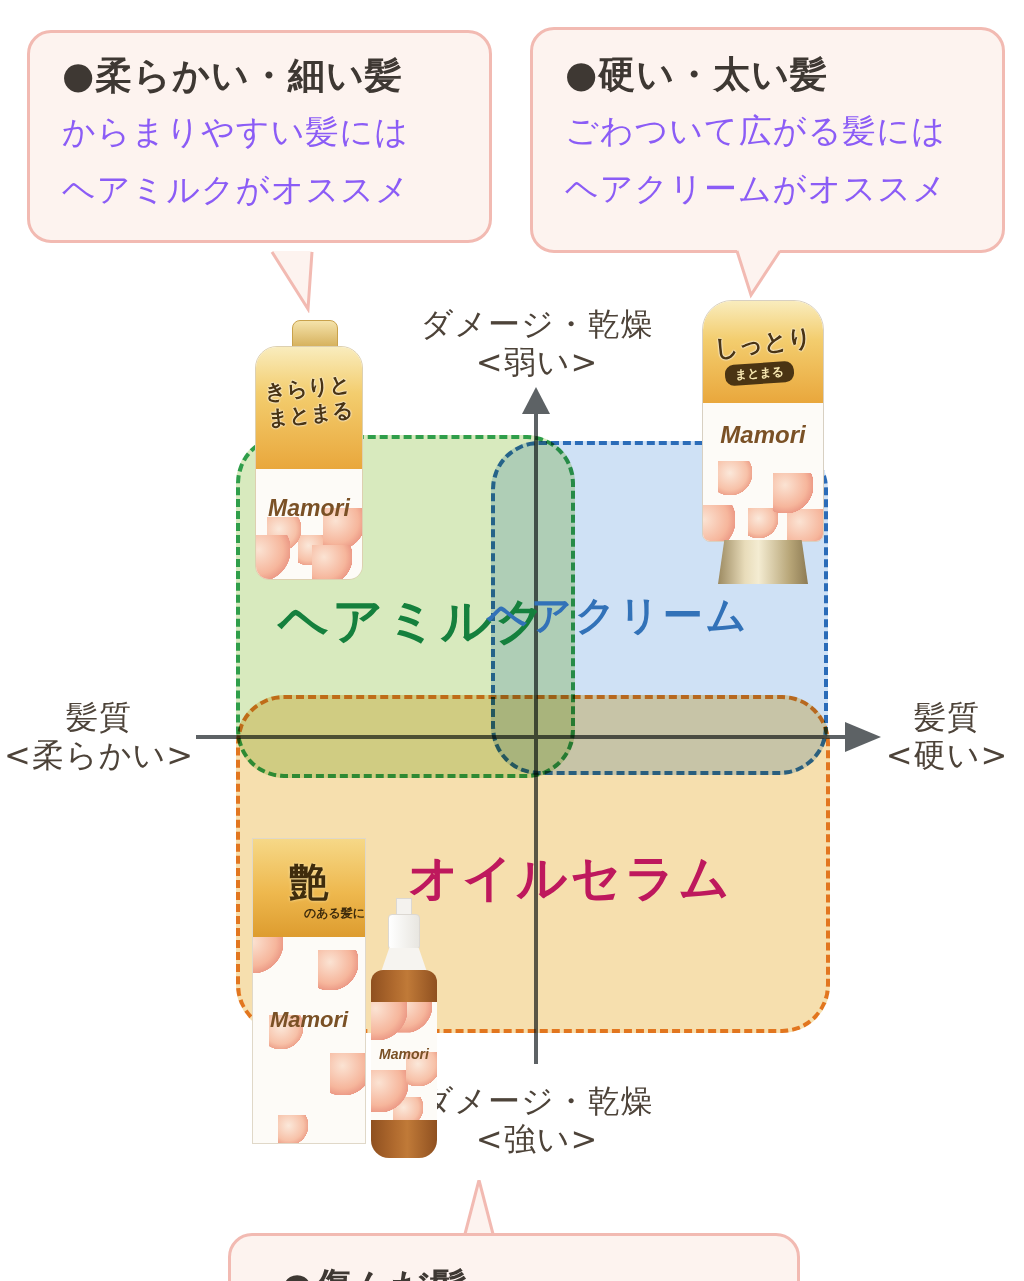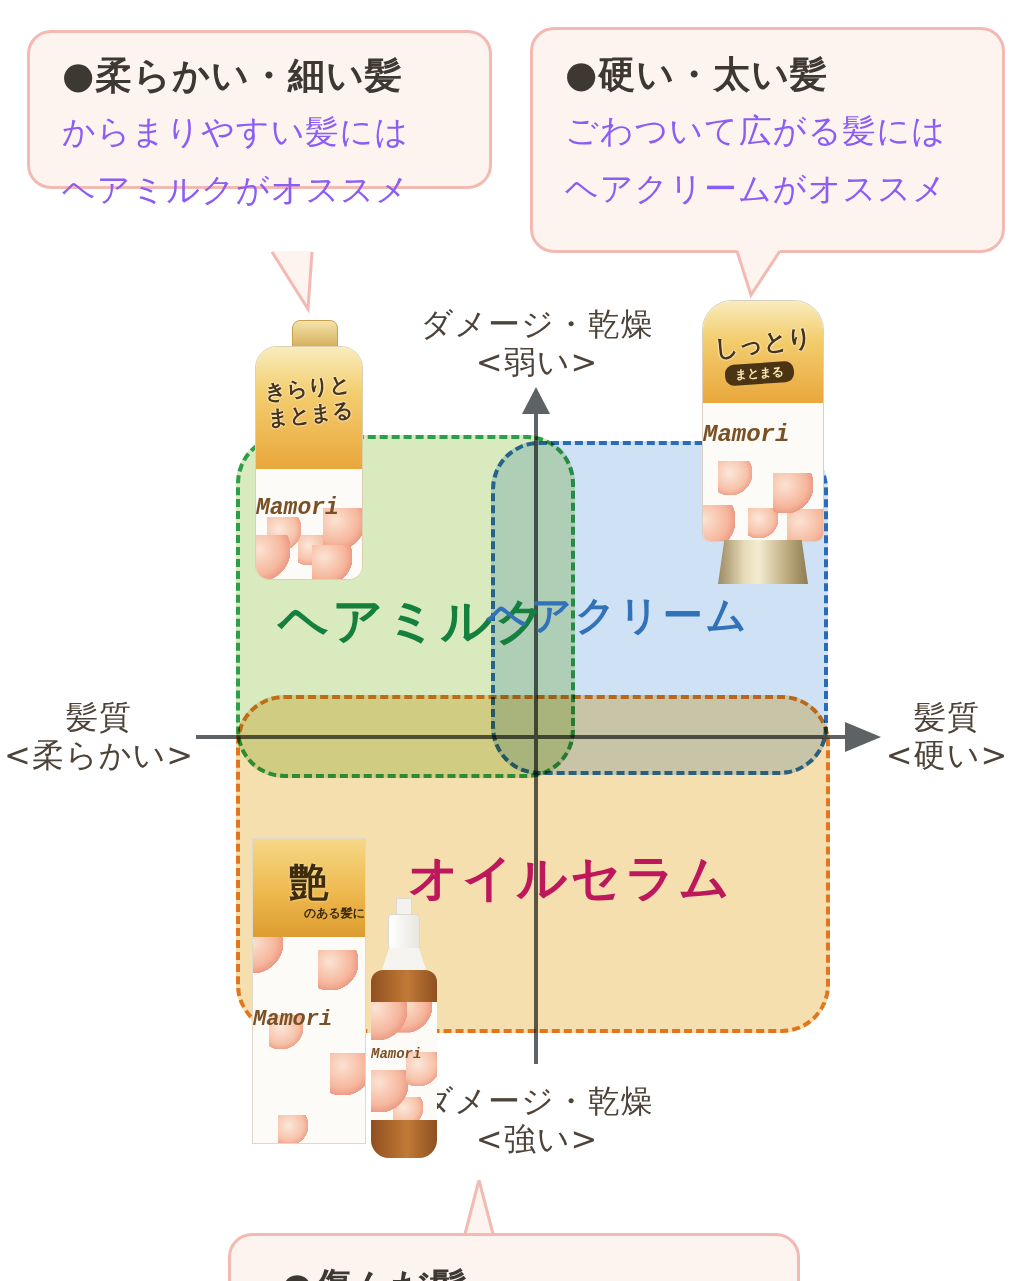--- a/index.html
+++ b/index.html
@@ -10,21 +10,21 @@
   
   .bubble{
     position:absolute;background:#fdf3ef;border:3px solid #f2bab2;border-radius:24px;
     color:#3e3833;box-sizing:border-box;
   }
   .bubble .head{
     font-family:"DejaVu Serif","Liberation Serif",serif;font-weight:700;font-size:37px;
     letter-spacing:1px;line-height:56px;white-space:nowrap;
   }
   .bubble .body-line{font-size:33px;line-height:58px;letter-spacing:1px;white-space:nowrap;color:#8b5cf6;}
-  #bubble-soft{left:27px;top:30px;width:465px;height:159px;padding:14px 8px 0 32px;}
+  #bubble-soft{left:27px;top:30px;width:465px;height:213px;padding:14px 8px 0 32px;}
   #bubble-hard{left:530px;top:27px;width:475px;height:226px;padding:16px 26px 0 32px;}
   #bubble-damaged{left:228px;top:1233px;width:572px;height:120px;padding:22px 10px 0 50px;}
   .tail{position:absolute;}
   
   #axes{position:absolute;left:0;top:0;}
   .axis-label{
     position:absolute;text-align:center;color:#4d4339;font-weight:400;
     font-size:32px;line-height:38px;letter-spacing:1px;
   }
   #axis-label-top{left:387px;top:305px;width:300px;}
@@ -38,22 +38,22 @@
   #region-cream{left:491px;top:441px;width:337px;height:334px;background:#cfe1f5;border:4px dashed #2b6cb8;}
   #region-serum{left:236px;top:695px;width:594px;height:338px;background:#f6dfae;border:4px dashed #e2761f;}
   .region-label{position:absolute;font-weight:700;text-align:center;letter-spacing:3px;white-space:nowrap;}
   #label-milk {left:278px;top:588px;width:215px;font-size:50px;color:#15803d;}
   #label-cream{left:487px;top:588px;width:250px;font-size:40px;color:#3272b8;}
   #label-serum{left:408px;top:845px;width:280px;font-size:50px;color:#be185d;}
   
   .product{position:absolute;}
   .gold-grad{background:linear-gradient(180deg,#f9ecbd 0%,#f3cd6e 38%,#e9a73c 100%);}
   .brand-script{
-    font-family:Liberation Mono, monospace;font-style:italic;font-weight:700;
-    color:#7a5126;
+    font-family:Liberation Sans, sans-serif;font-style:italic;font-weight:700;
+    color:#7a5126;text-align:center;
   }
   .peaches{
     background-color:#fdfbf7;
     background-image:
       radial-gradient(circle at 32% 32%, #fbe3d3 0%, #f6b69c 55%, #ec9a86 72%, rgba(0,0,0,0) 73%),
       radial-gradient(circle at 30% 30%, #fbe3d3 0%, #f6b69c 55%, #ec9a86 72%, rgba(0,0,0,0) 73%),
       radial-gradient(circle at 35% 35%, #fbe8da 0%, #f7c1a8 55%, #eea38c 72%, rgba(0,0,0,0) 73%),
       radial-gradient(circle at 30% 30%, #fbe3d3 0%, #f6b69c 55%, #ec9a86 72%, rgba(0,0,0,0) 73%),
       radial-gradient(circle at 35% 35%, #fbe8da 0%, #f7c1a8 55%, #eea38c 72%, rgba(0,0,0,0) 73%);
     background-repeat:no-repeat;

